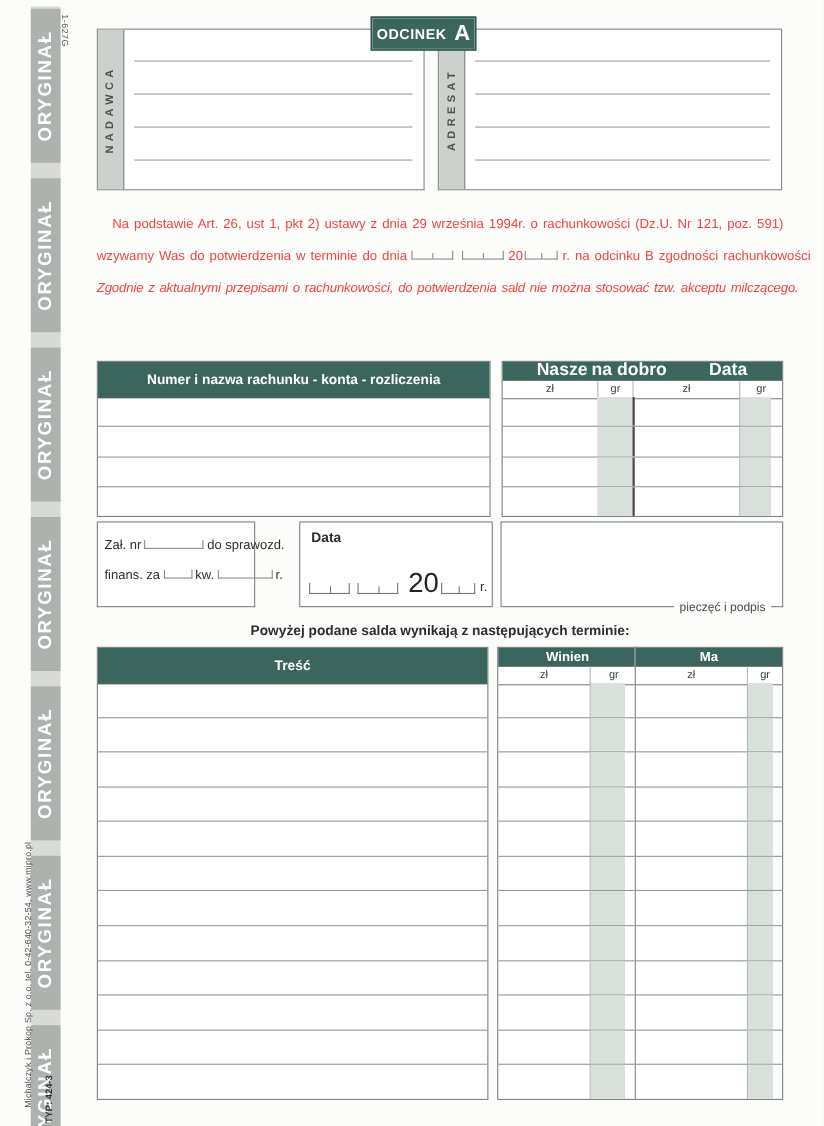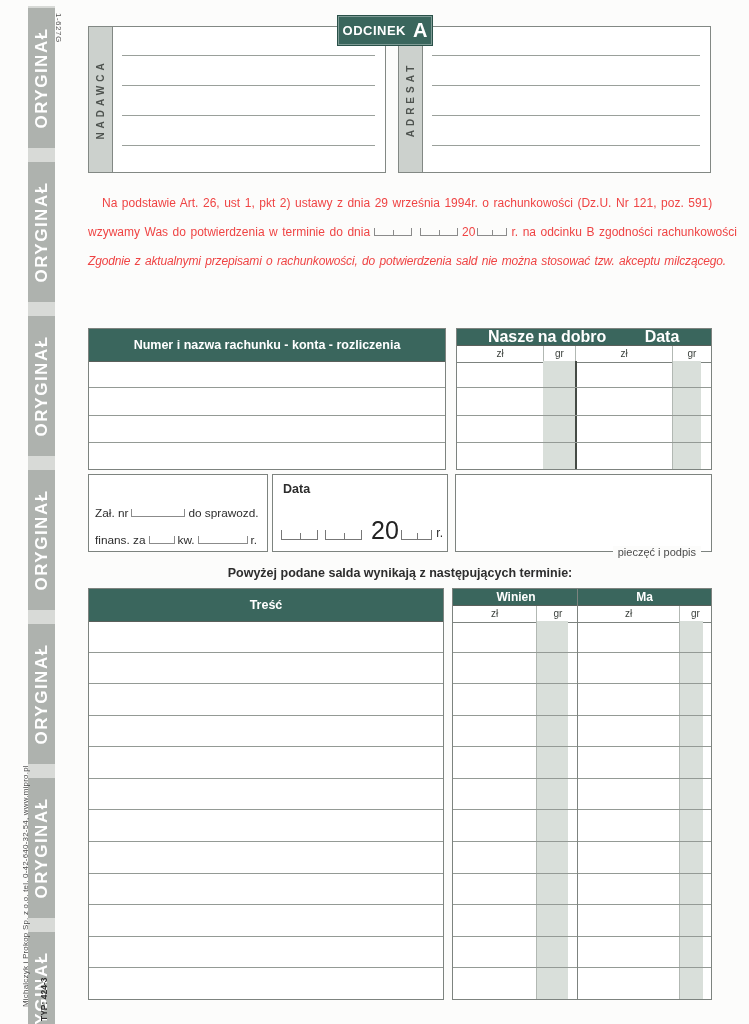--- a/index.html
+++ b/index.html
@@ -75,21 +75,21 @@
   
   .t1left{left:88px;top:328px;width:358px;height:142px;}
   .t1left .ghead{height:32px;}
   .t1right{left:456px;top:328px;width:256px;height:142px;}
   .g1{left:0;width:108px;} .g2{left:70px;width:90px;} .g3{left:160px;width:90px;}
   .c1{width:86px;} .c2{width:32px;} .c3{width:97px;} .c4{width:38px;flex:1 1 auto;}
 
   
   .mid{position:absolute;top:474px;height:78px;border:1.5px solid var(--border);box-sizing:border-box;
         background:#fff;font-size:11.8px;}
-  .midA{left:88px;width:180px;padding:31px 5px 0 6px;}
+  .midA{left:88px;width:144px;padding:13px 5px 0 6px;text-align:right;}
   .mline{margin-bottom:13px;white-space:nowrap;}
   .ug{display:inline-block;height:7px;border-left:1px solid #8b8b8b;border-right:1px solid #8b8b8b;
         border-bottom:1.5px solid #8b8b8b;margin:0 3px;}
   .ug.wA{width:52px}.ug.wB{width:24px}.ug.wC{width:48px}
   .midB{left:272px;width:176px;}
   .dlabel{position:absolute;top:7px;left:10px;font-weight:bold;font-size:12.5px;}
   .dcells{position:absolute;bottom:11px;left:8px;right:4px;display:flex;align-items:flex-end;}
   .cgL{width:38px;height:9px;border-left:1px solid #777;border-right:1px solid #777;
         border-bottom:1.5px solid #777;position:relative;margin-right:7px;}
   .cgL::after{content:"";position:absolute;left:50%;bottom:0;height:6px;width:1px;background:#777;}

